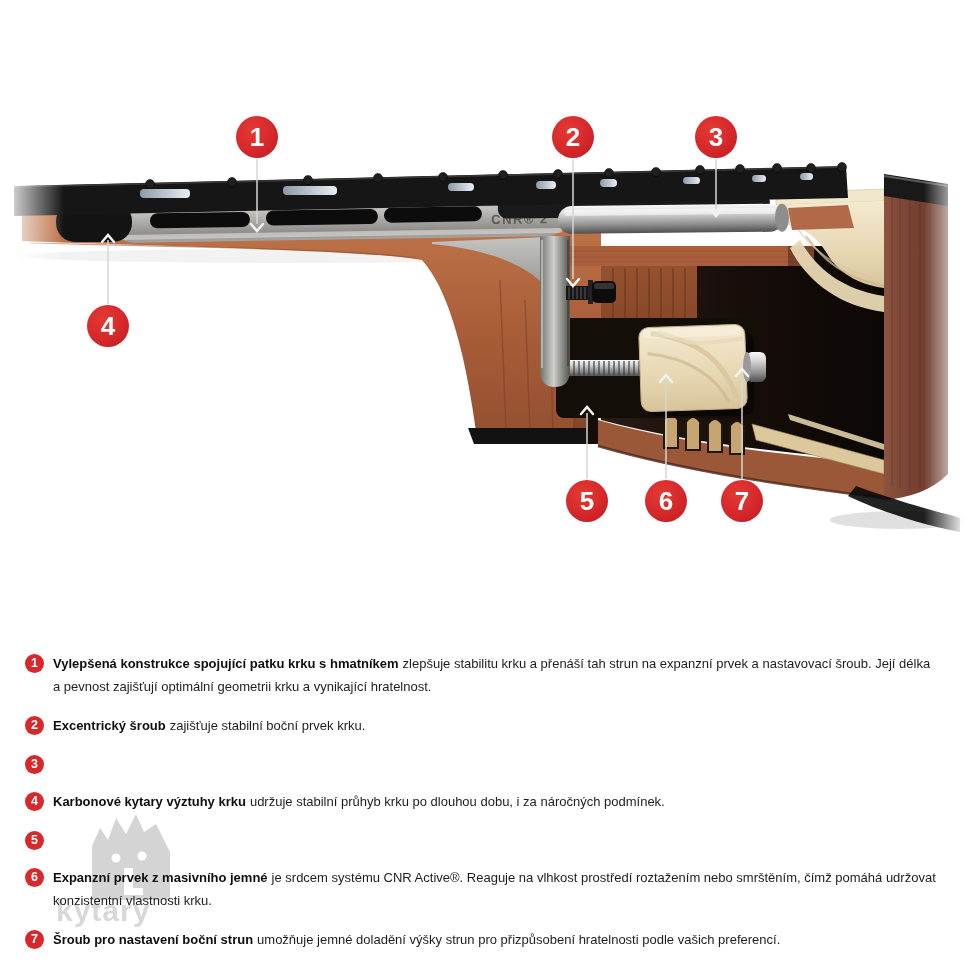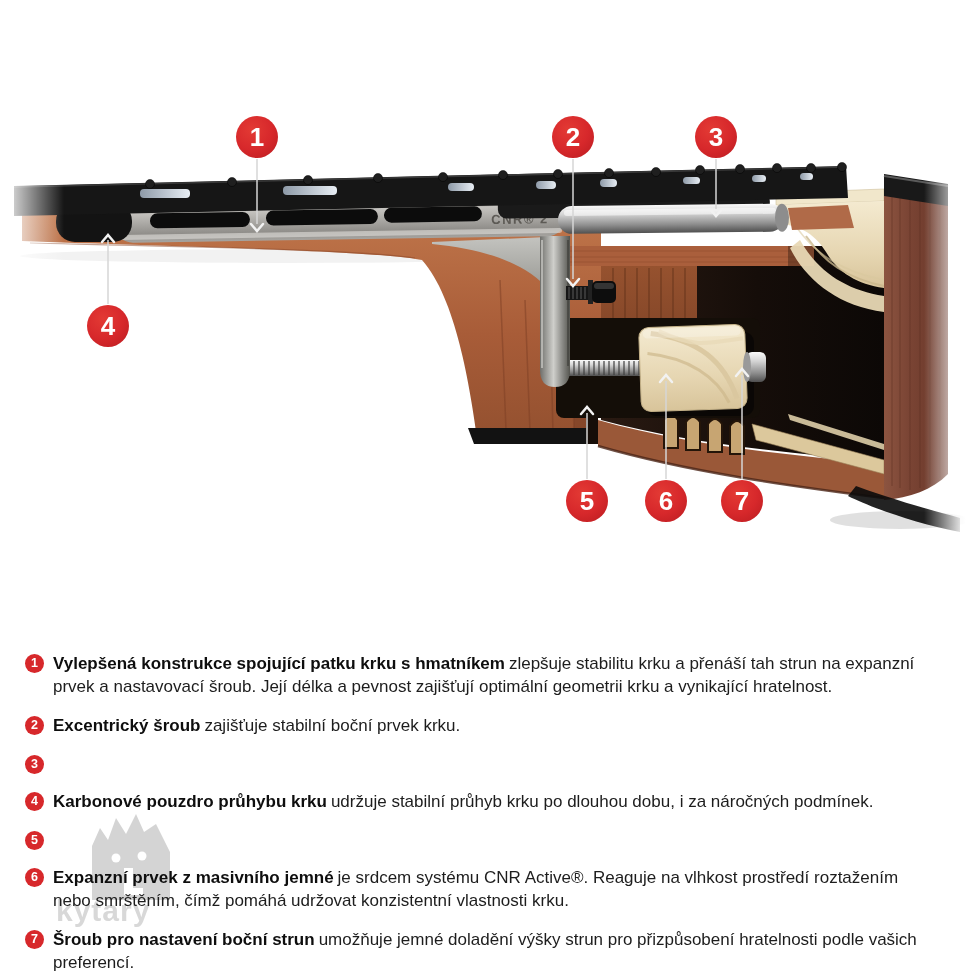--- a/index.html
+++ b/index.html
@@ -34,21 +34,21 @@
   }
   .legend li{
     display:flex;align-items:flex-start;margin:0 0 16px 0;
   }
   .legend .num{
     flex:0 0 19px;width:19px;height:19px;border-radius:50%;
     background:#d7282b;color:#fff;font-size:12.5px;font-weight:700;
     line-height:19px;text-align:center;margin:2px 9px 0 0;
   }
   .legend p{
-    margin:0;font-size:17px;line-height:23px;color:#1d1d1d;max-width:885px;
+    margin:0;font-size:13px;line-height:23px;color:#1d1d1d;max-width:885px;
   }
   .legend p strong{color:#0e0e0e;font-weight:700;margin-right:4px;}
 </style>
 </head>
 <body>
 
 <div class="stage">
 
   <svg class="illus" viewBox="0 0 966 560">
     <defs>
@@ -334,21 +334,21 @@
     </li>
     <li>
       <span class="num">2</span>
       <p><strong>Excentrický šroub</strong><span>zajišťuje stabilní boční prvek krku.</span></p>
     </li>
     <li>
       <span class="num">3</span>
     </li>
     <li>
       <span class="num">4</span>
-      <p><strong>Karbonové pouzdro průhybu krku</strong><span>udržuje stabilní průhyb krku po dlouhou dobu, i za náročných podmínek.</span></p>
+      <p><strong>Karbonové kytary výztuhy krku</strong><span>udržuje stabilní průhyb krku po dlouhou dobu, i za náročných podmínek.</span></p>
     </li>
     <li>
       <span class="num">5</span>
     </li>
     <li>
       <span class="num">6</span>
       <p><strong>Expanzní prvek z masivního jemné</strong><span>je srdcem systému CNR Active®. Reaguje na vlhkost prostředí roztažením nebo smrštěním, čímž pomáhá udržovat konzistentní vlastnosti krku.</span></p>
     </li>
     <li>
       <span class="num">7</span>

